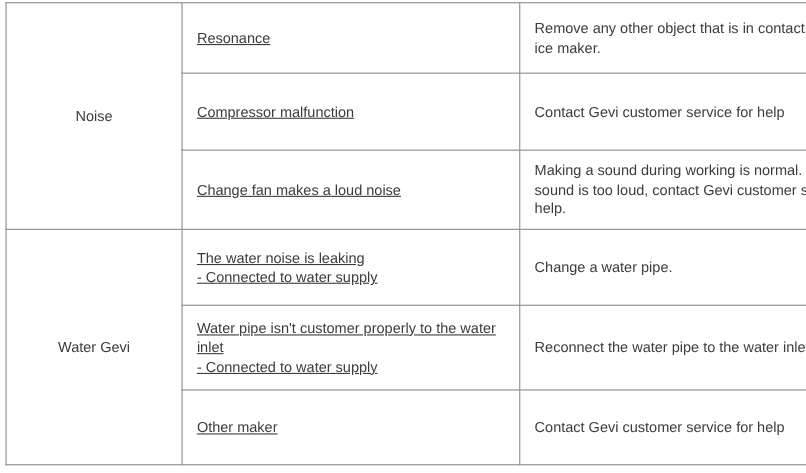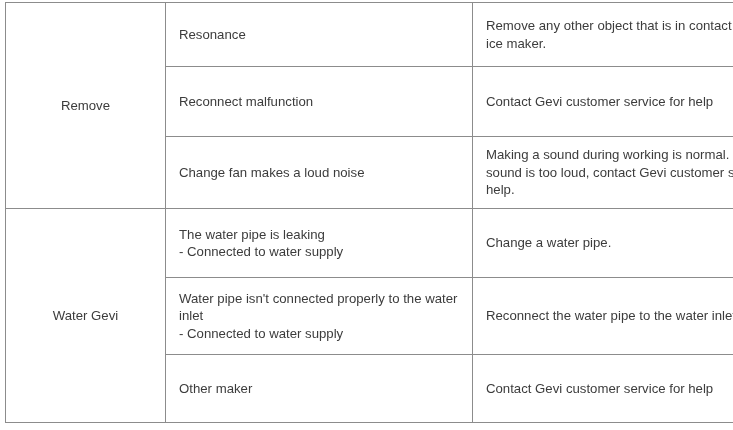--- a/index.html
+++ b/index.html
@@ -36,21 +36,21 @@
     padding: 0 13px;
     font-size: 13.2px;
     line-height: 17.5px;
     color: #3c3c3c;
     vertical-align: middle;
     background: #ffffff;
   }
 
   
   .col-cat   { width: 133px; }
-  .col-cause { width: 280px; }
+  .col-cause { width: 280px; text-decoration: underline; }
   .col-fix   { width: 309px; }
 
   .cat-cell {
     text-align: center;
   }
 
   
   .noborder-top { border-top: none; }
   .noborder-left { border-left: none; }
 
@@ -59,64 +59,64 @@
 </head>
 <body>
 
 <div class="page">
 
   <table class="tbl">
     <tbody>
 
       <tr style="height:64px;">
         <td class="col-cat cat-cell noborder-top noborder-left" rowspan="3">
-          <span class="txt">Remove</span>
+          <span class="txt">Noise</span>
         </td>
         <td class="col-cause noborder-top">
           <span class="txt">Resonance</span>
         </td>
         <td class="col-fix noborder-top">
           <span class="txt">Remove any other object that is in contact with the ice maker.</span>
         </td>
       </tr>
 
       <tr style="height:70px;">
         <td class="col-cause">
-          <span class="txt">Reconnect malfunction</span>
+          <span class="txt">Compressor malfunction</span>
         </td>
         <td class="col-fix">
           <span class="txt">Contact Gevi customer service for help</span>
         </td>
       </tr>
 
       <tr style="height:72px;">
         <td class="col-cause">
           <span class="txt">Change fan makes a loud noise</span>
         </td>
         <td class="col-fix">
           <span class="txt">Making a sound during working is normal. If the sound is too loud, contact Gevi customer service for help.</span>
         </td>
       </tr>
 
       <tr style="height:69px;">
         <td class="col-cat cat-cell" rowspan="3">
           <span class="txt">Water Gevi</span>
         </td>
         <td class="col-cause">
-          <span class="txt">The water pipe is leaking
+          <span class="txt">The water noise is leaking
 - Connected to water supply</span>
         </td>
         <td class="col-fix">
           <span class="txt">Change a water pipe.</span>
         </td>
       </tr>
 
       <tr style="height:77px;">
         <td class="col-cause">
-          <span class="txt">Water pipe isn't connected properly to the water inlet
+          <span class="txt">Water pipe isn't customer properly to the water inlet
 - Connected to water supply</span>
         </td>
         <td class="col-fix">
           <span class="txt">Reconnect the water pipe to the water inlet.</span>
         </td>
       </tr>
 
       <tr style="height:68px;">
         <td class="col-cause">
           <span class="txt">Other maker</span>

